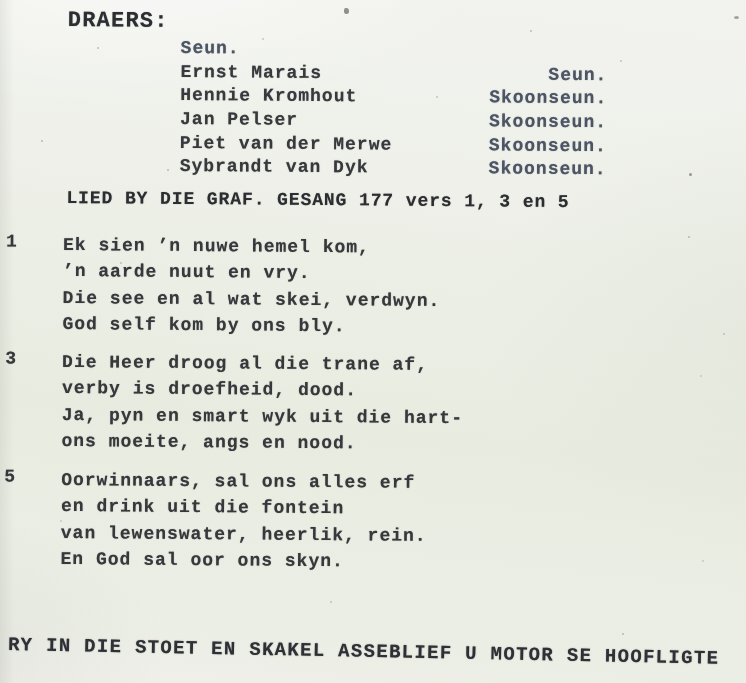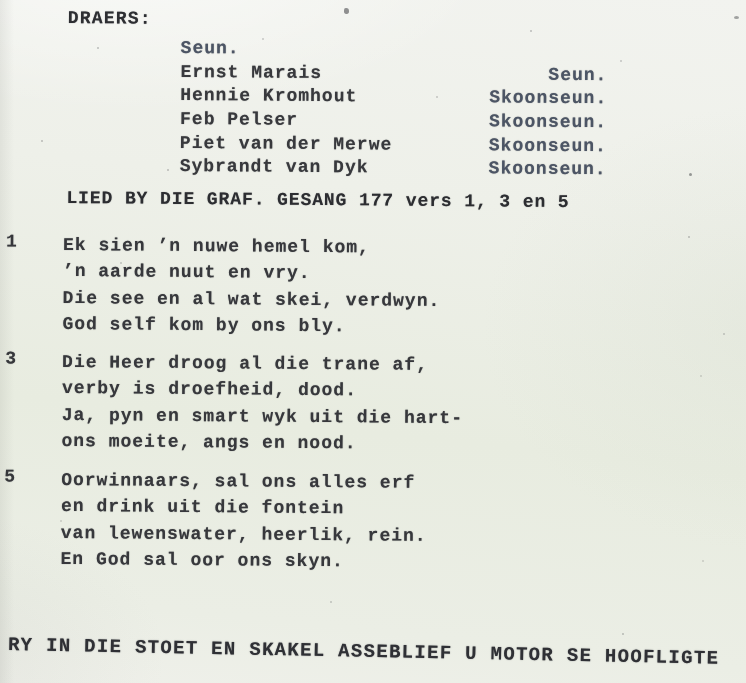--- a/index.html
+++ b/index.html
@@ -24,21 +24,21 @@
   }
   .content {
     position: absolute; left: 0; top: 0; width: 746px; height: 620px;
     transform: rotate(0.45deg);
     transform-origin: 60px 0;
   }
   .typed { text-shadow: 0 0 1px rgba(50,51,56,0.55); white-space: nowrap; }
 
   .bearers-heading {
     position: absolute; left: 68px; top: 8px;
-    font-size: 18px; letter-spacing: 1.2px; color: #2d2e32;
+    font-size: 22px; letter-spacing: 1.2px; color: #2d2e32;
   }
   .bearers-list { position: absolute; left: 181px; top: 36px; width: 427px; }
   .bearer-row {
     display: flex; justify-content: space-between;
     height: 23.7px; line-height: 23.7px; font-size: 18px; letter-spacing: 1px;
   }
   .bearer-name { color: #38393d; }
   .bearer-relation { text-align: right; color: var(--ink-blue, #4c5565); }
 
   .hymn-title {
@@ -103,21 +103,21 @@
     </div>
     <div class="bearer-row typed">
       <span class="bearer-name">Ernst Marais</span>
       <span class="bearer-relation">Seun.</span>
     </div>
     <div class="bearer-row typed">
       <span class="bearer-name">Hennie Kromhout</span>
       <span class="bearer-relation">Skoonseun.</span>
     </div>
     <div class="bearer-row typed">
-      <span class="bearer-name">Feb Pelser</span>
+      <span class="bearer-name">Jan Pelser</span>
       <span class="bearer-relation">Skoonseun.</span>
     </div>
     <div class="bearer-row typed">
       <span class="bearer-name">Piet van der Merwe</span>
       <span class="bearer-relation">Skoonseun.</span>
     </div>
     <div class="bearer-row typed">
       <span class="bearer-name">Sybrandt van Dyk</span>
       <span class="bearer-relation">Skoonseun.</span>
     </div>

